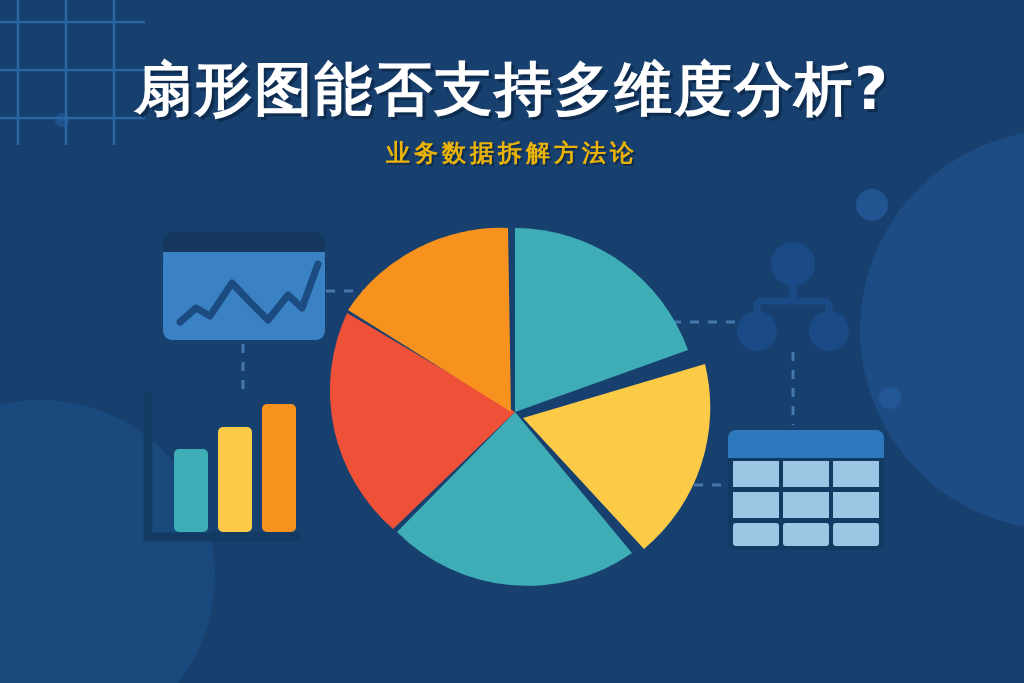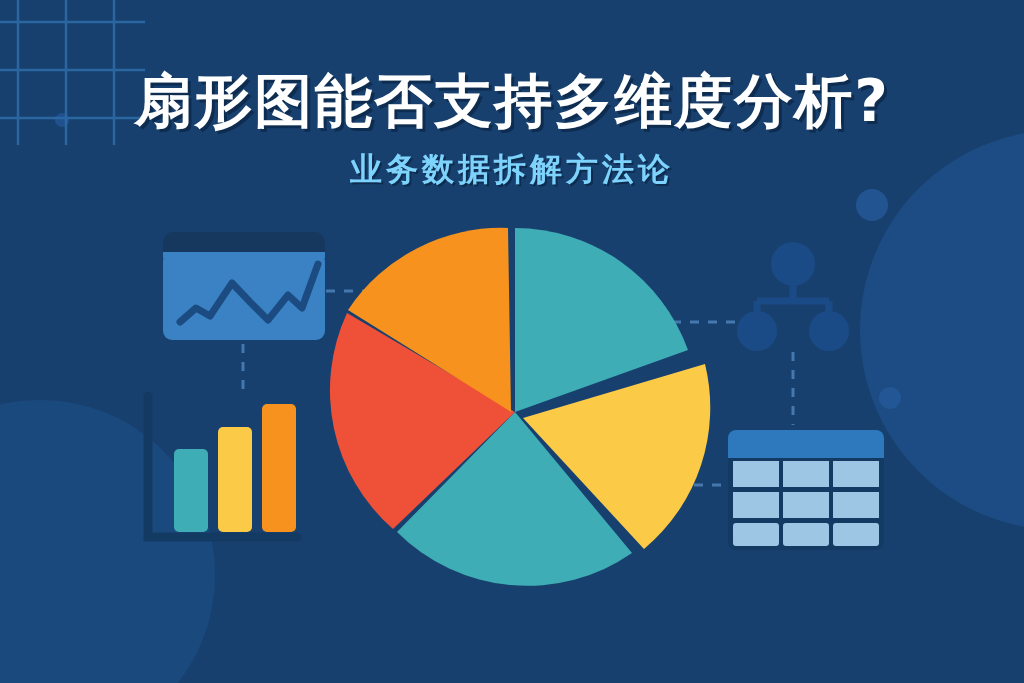--- a/index.html
+++ b/index.html
@@ -7,26 +7,26 @@
     width:1024px;height:683px;overflow:hidden;
     background:#18406F;
     font-family:"Liberation Sans","DejaVu Sans",sans-serif;
   }
   #stage{position:relative;width:1024px;height:683px;overflow:hidden;background:#18406F;}
 
   
   .title-wrap{position:absolute;left:0;top:54px;width:1024px;text-align:center;}
   .main-title{
     font-size:58px;font-weight:bold;color:#FFFFFF;letter-spacing:2px;
-    line-height:1.1;margin:16px;
+    line-height:1.1;margin:4px;
     text-shadow:3px 3px 0 #0E2C50;
     font-family:"DejaVu Sans","Liberation Sans",sans-serif;
   }
   .sub-title{
-    margin:18px 0 0 0;font-size:32px;font-weight:bold;color:#7dd3fc;
+    margin:18px 0 0 0;font-size:24px;font-weight:bold;color:#eab308;
     letter-spacing:4px;line-height:1.1;
     text-shadow:2px 2px 0 #0E2C50;
     font-family:"DejaVu Sans","Liberation Sans",sans-serif;
   }
 
   
   .layer{position:absolute;left:0;top:0;width:1024px;height:683px;}
 </style>
 </head>
 <body>

